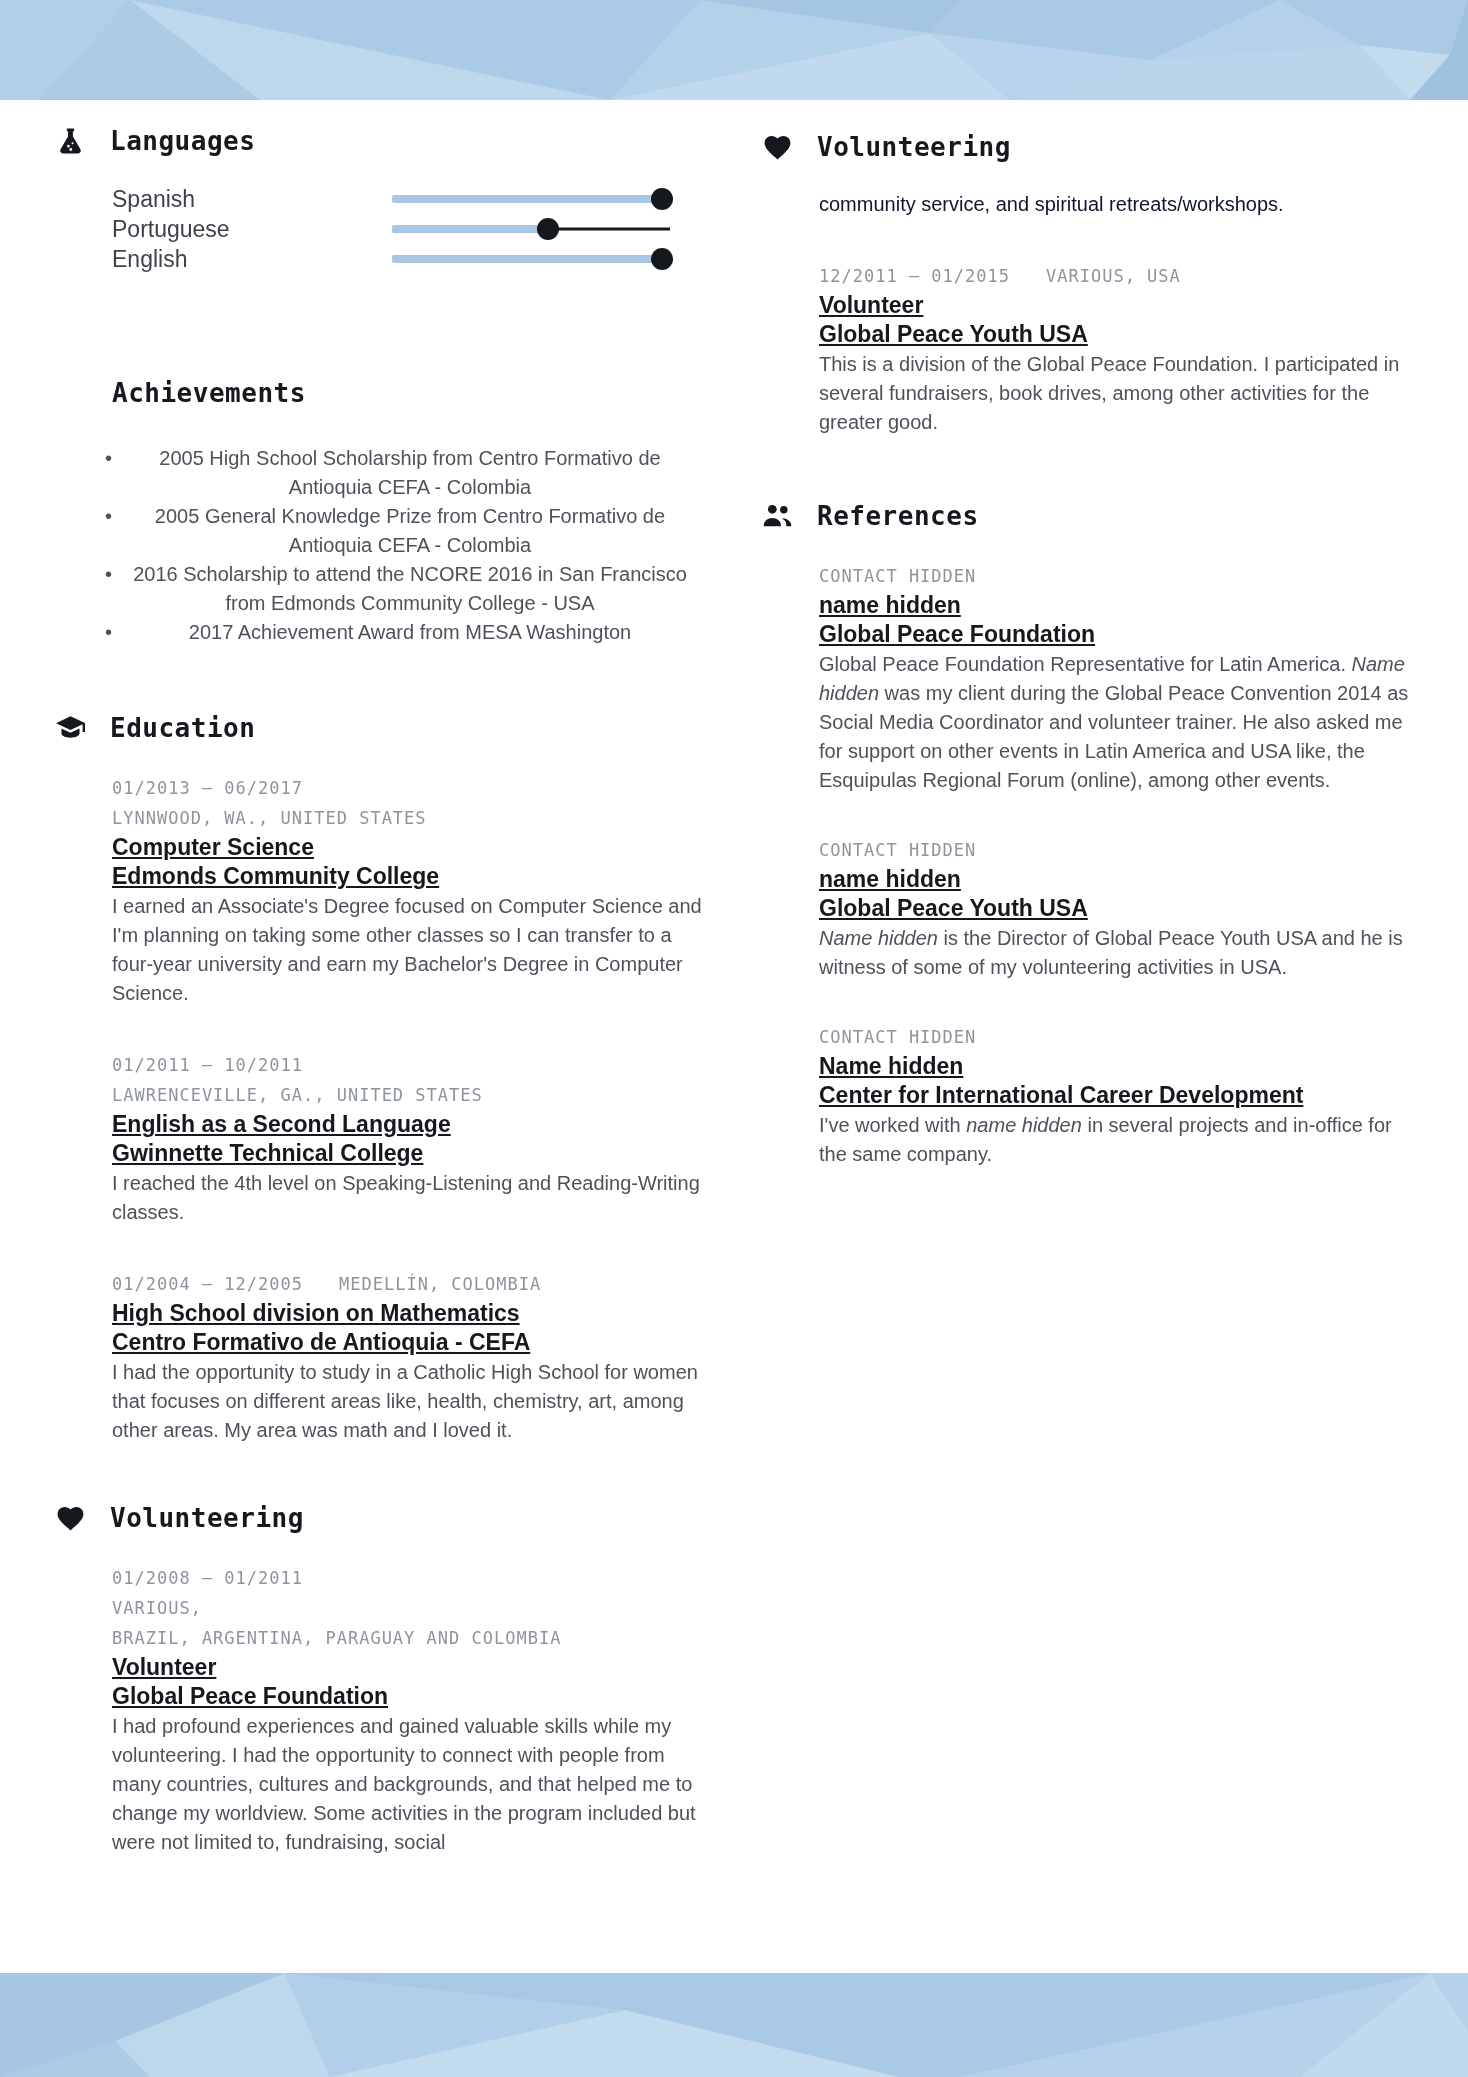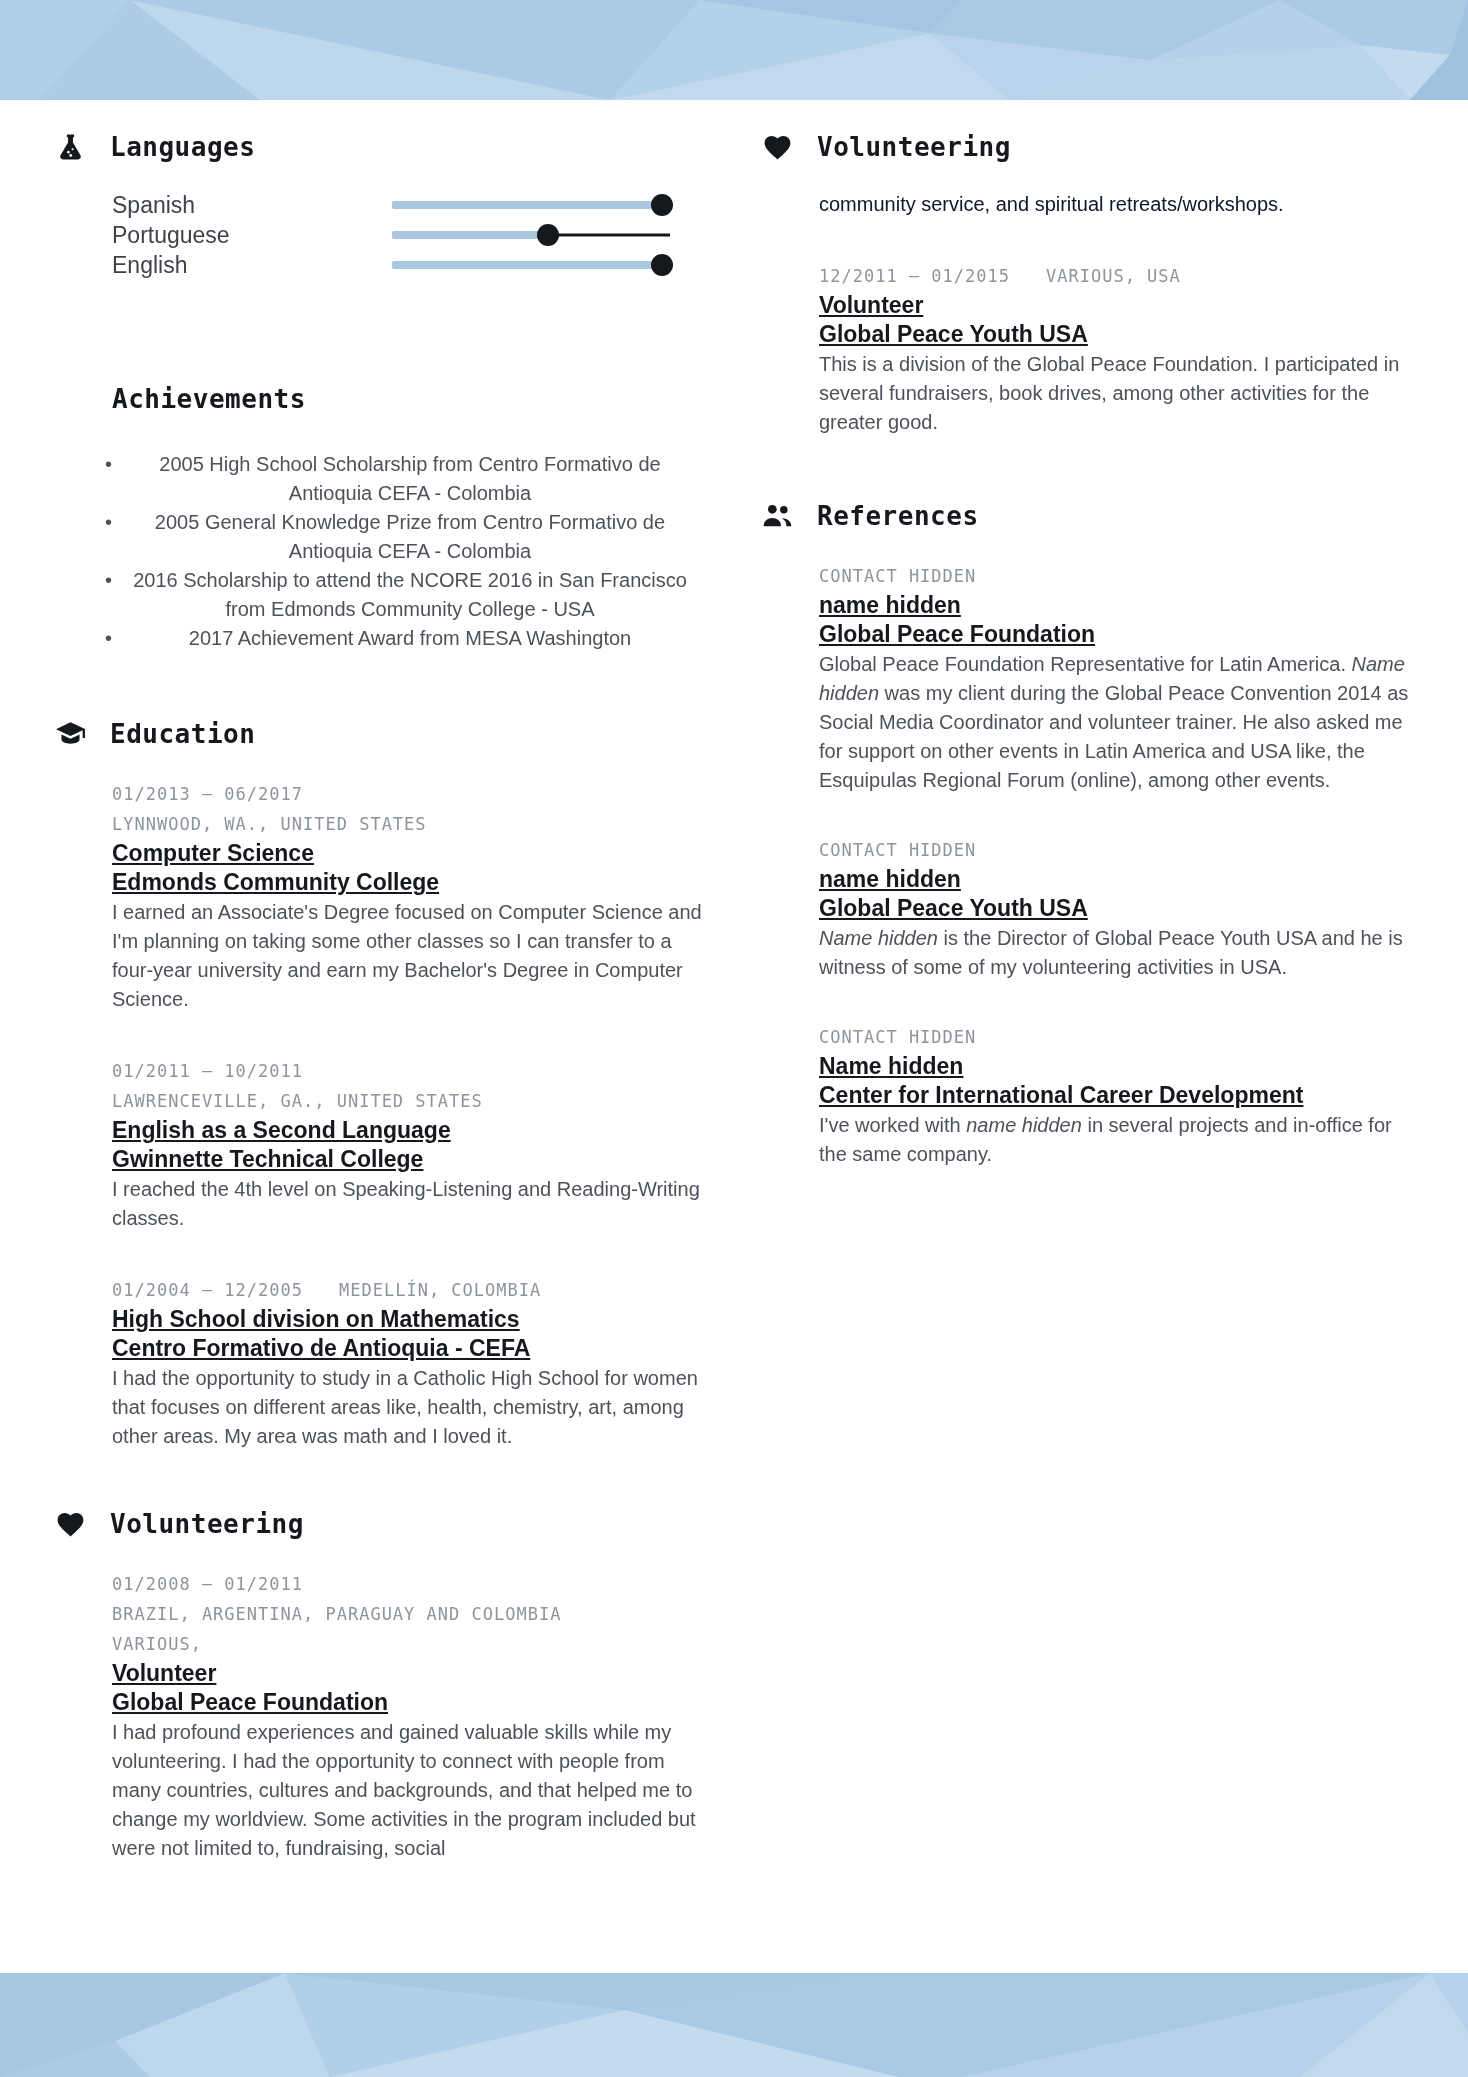--- a/index.html
+++ b/index.html
@@ -22,21 +22,21 @@
   .sec-header.no-icon { margin-left:0; }
   .sec-icon { width:31px; height:31px; flex:0 0 31px; display:inline-flex; }
   .sec-icon svg { width:31px; height:31px; fill:#15181d; }
   .sec-title {
     font-family:"DejaVu Sans Mono","Liberation Mono",monospace;
     font-weight:bold; font-size:26px; line-height:34px; color:#15181d;
     letter-spacing:0.5px;
   }
 
   
-  .sec-languages { margin-top:30px; }
+  .sec-languages { margin-top:24px; }
   .sec-achievements { margin-top:102px; }
   .sec-education { margin-top:64px; }
   .sec-vol-left { margin-top:56px; }
   .sec-vol-right { margin-top:30px; }
   .sec-references { margin-top:62px; }
 
   
   .lang-list { margin-top:26px; }
   .lang-row { display:flex; align-items:center; height:30px; }
   .lang-name { width:280px; font-size:23px; color:#3e434a; }
@@ -204,22 +204,22 @@
             <svg viewBox="0 0 24 24">
                 <path d="M12 21.3 10.6 20C5.4 15.4 2 12.3 2 8.5 2 5.4 4.4 3 7.5 3c1.7 0 3.4.8 4.5 2.1C13.1 3.8 14.8 3 16.5 3 19.6 3 22 5.4 22 8.5c0 3.8-3.4 6.9-8.6 11.5z"></path>
               </svg>
           </span>
           <span class="sec-title">Volunteering</span>
         </div>
 
         <div class="entry first">
           <div class="meta">
             <span class="line">01/2008 – 01/2011</span>
+            <span class="line">VARIOUS,</span>
             <span class="line">BRAZIL, ARGENTINA, PARAGUAY AND COLOMBIA</span>
-            <span class="line">VARIOUS,</span>
           </div>
           <div class="entry-title">Volunteer</div>
           <div class="entry-sub">Global Peace Foundation</div>
           <p class="desc">I had profound experiences and gained valuable skills while my volunteering. I had the opportunity to connect with people from many countries, cultures and backgrounds, and that helped me to change my worldview. Some activities in the program included but were not limited to, fundraising, social</p>
         </div>
       </section>
     </div>
 
     <div class="col col-right">
 

